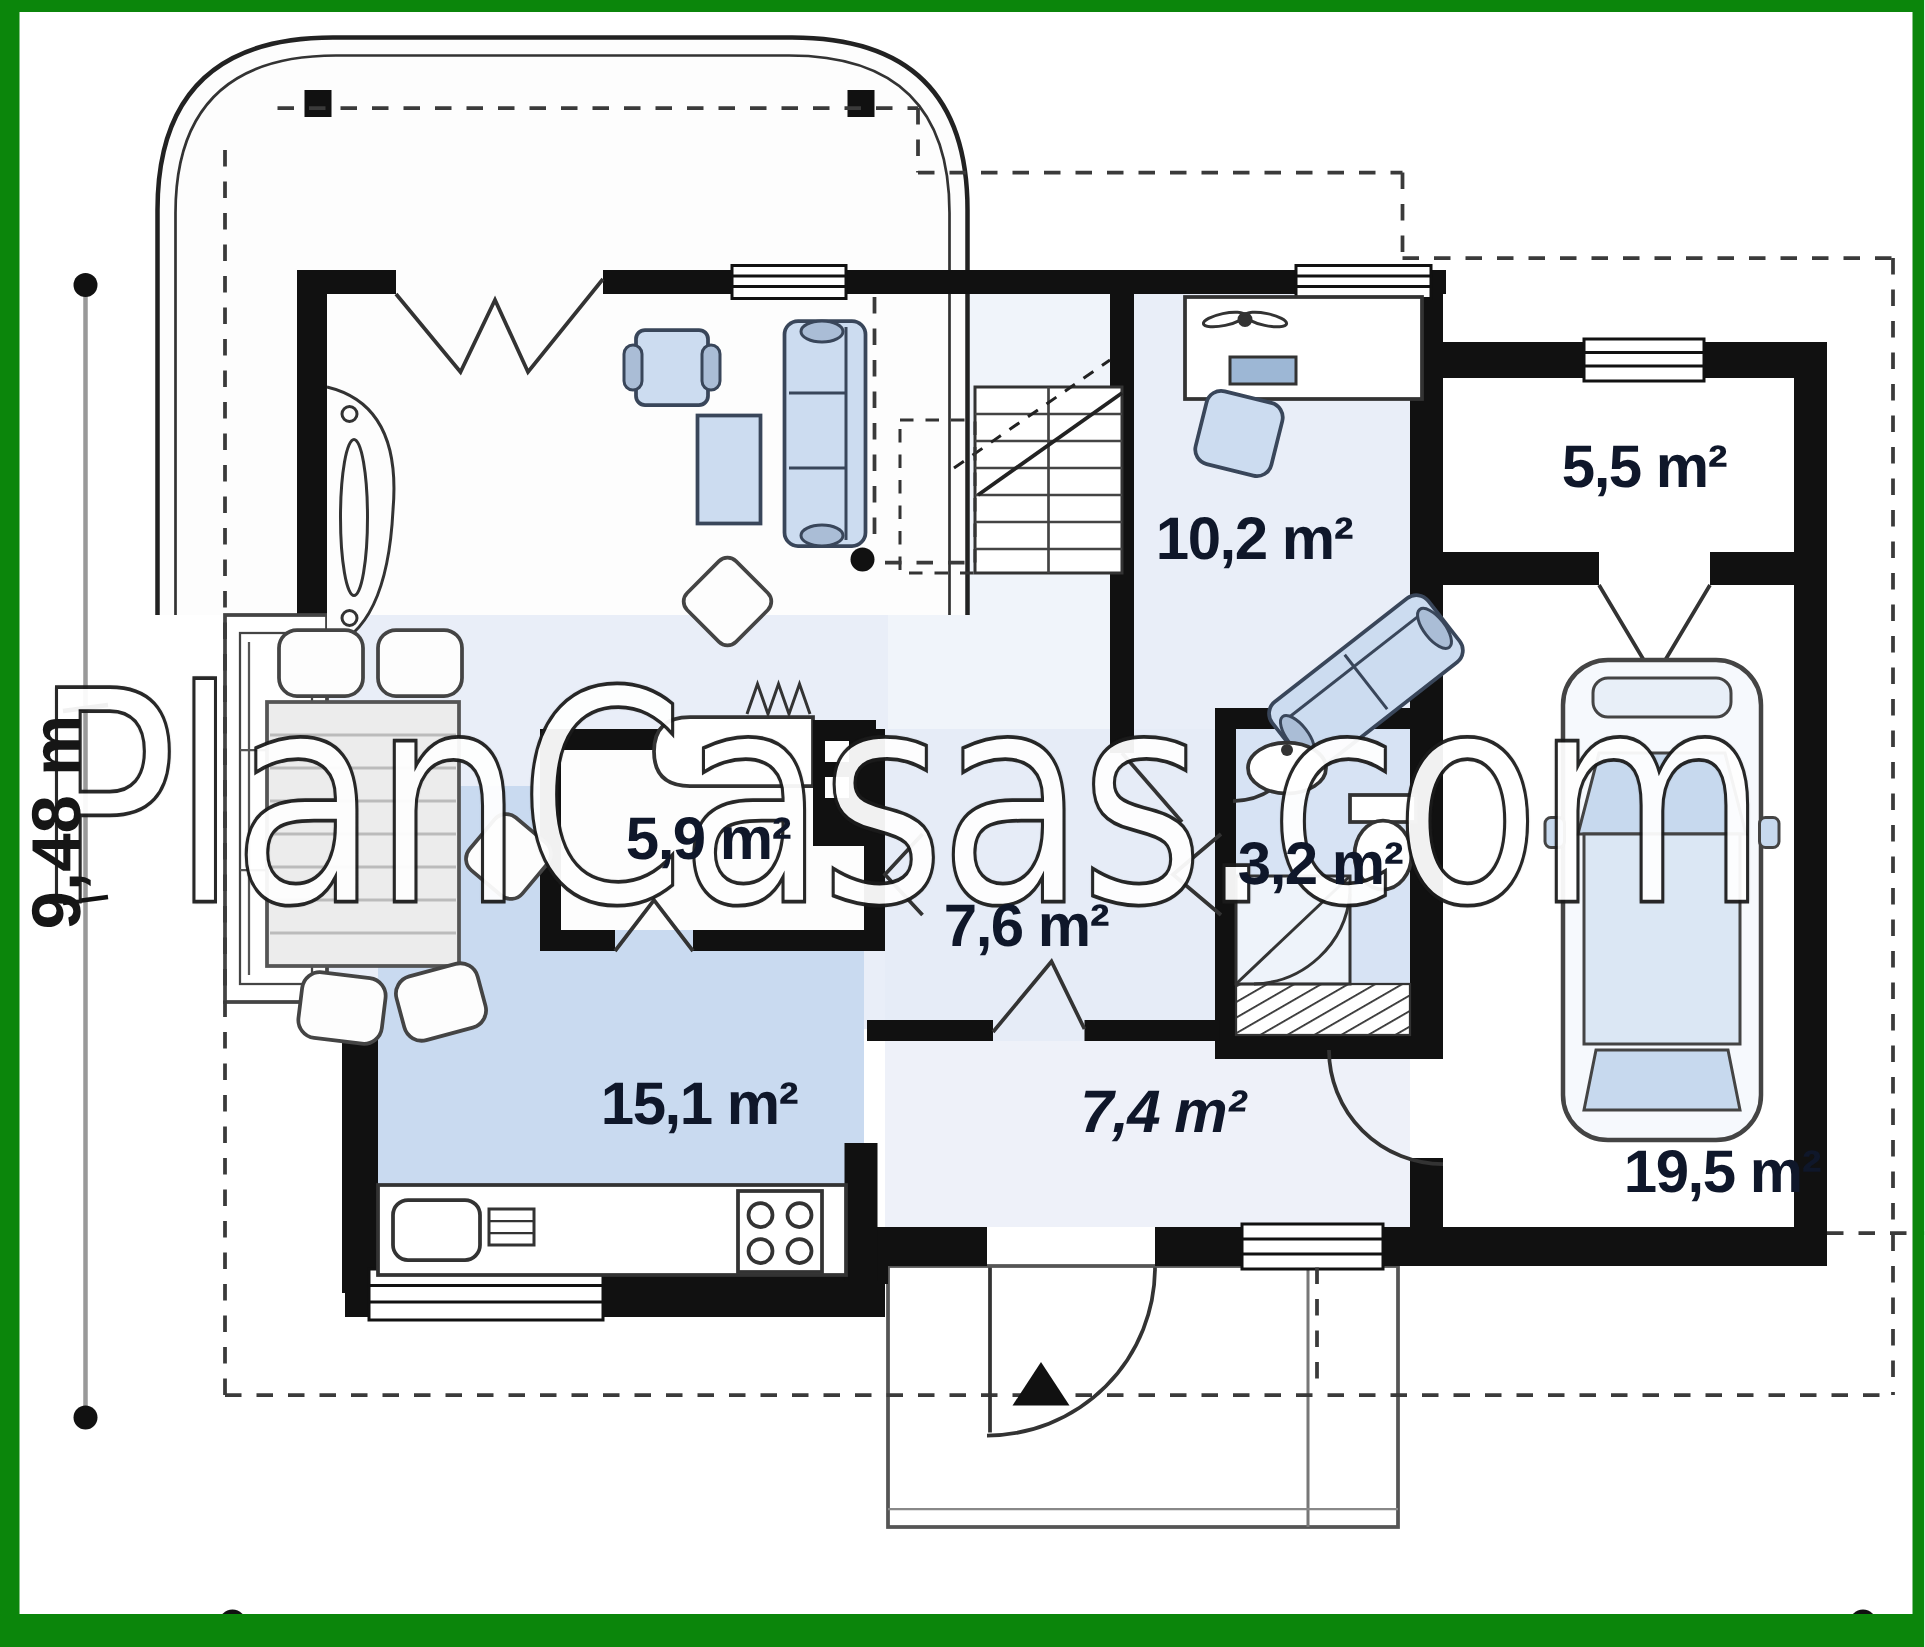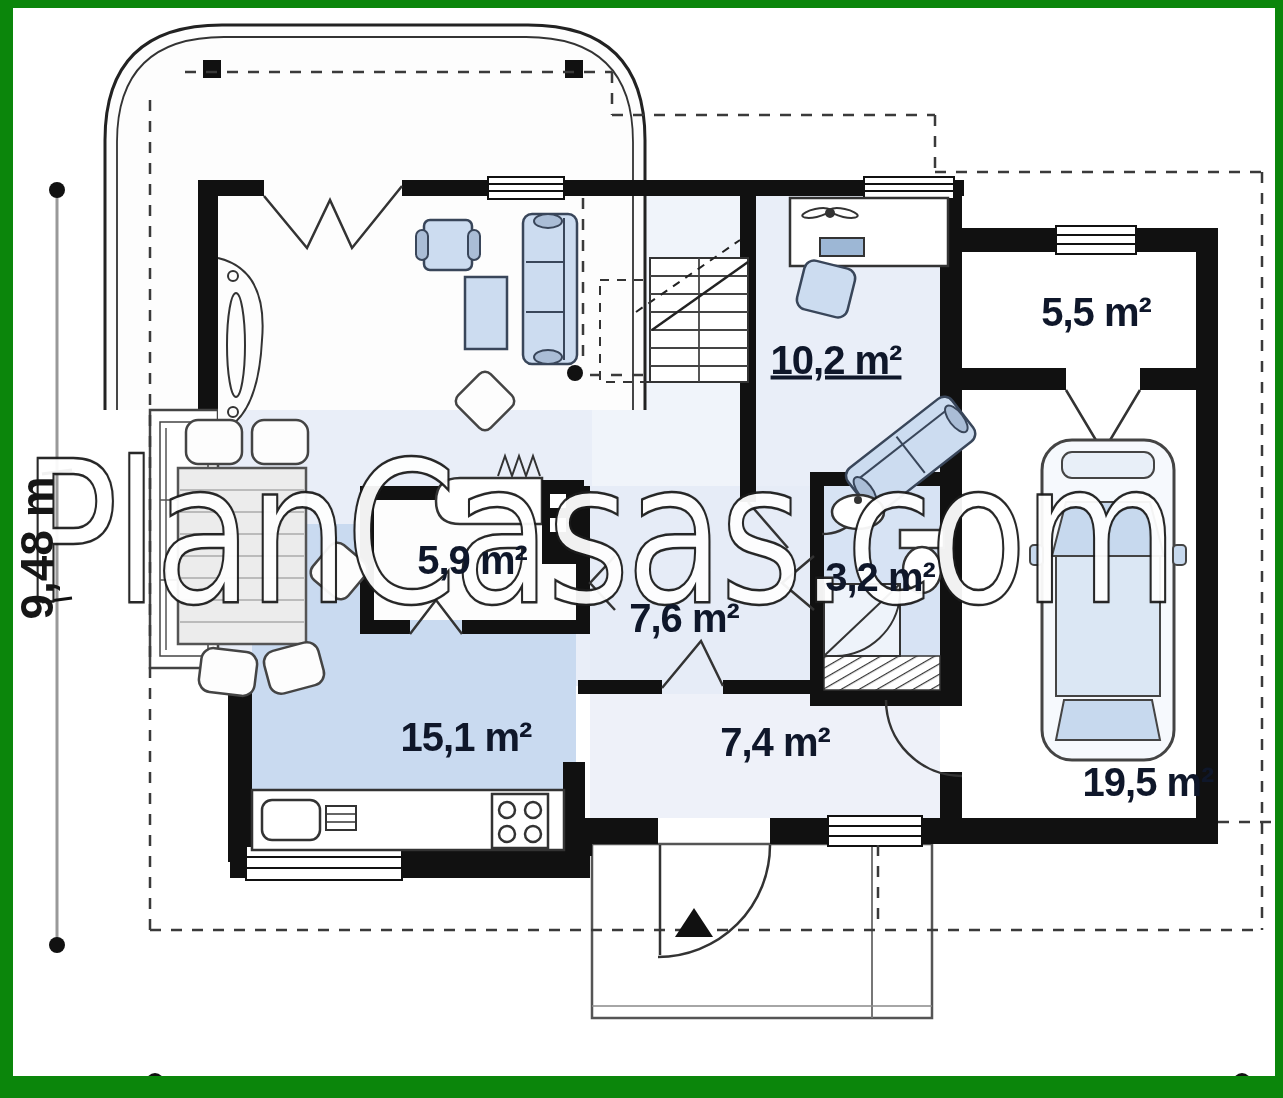--- a/index.html
+++ b/index.html
@@ -304,25 +304,25 @@
       <line x1="42" y1="474" x2="72" y2="470" stroke="#111" stroke-width="3"></line>
       <line x1="42" y1="602" x2="72" y2="598" stroke="#111" stroke-width="3"></line>
       <line x1="155" y1="1082" x2="1242" y2="1082" stroke="#aaa" stroke-width="4"></line>
       <circle cx="155" cy="1082" r="9" fill="#111"></circle>
       <circle cx="1242" cy="1082" r="9" fill="#111"></circle>
     </g>
   </svg>
 
   <div id="watermark">PlanCasas.com</div>
 
-  <div class="room-label" style="left:836px;top:360px;text-decoration:underline;">10,2 m²</div>
+  <div class="room-label" style="left:836px;top:360px;">10,2 m²</div>
   <div class="room-label" style="left:1096px;top:312px;">5,5 m²</div>
   <div class="room-label" style="left:472px;top:560px;">5,9 m²</div>
   <div class="room-label" style="left:684px;top:582px;margin-top:36px;">7,6 m²</div>
   <div class="room-label" style="left:880px;top:577px;">3,2 m²</div>
   <div class="room-label" style="left:466px;top:737px;">15,1 m²</div>
-  <div class="room-label" style="left:775px;top:742px;">7,4 m²</div>
+  <div class="room-label" style="left:775px;top:742px;font-style:italic;">7,4 m²</div>
   <div class="room-label" style="left:1112px;top:782px;margin-left:36px;">19,5 m²</div>
 
   <div class="dim-label" id="dim-left-label">9,48 m</div>
 
   <div id="frame"></div>
 </div>
 
 </body></html>

